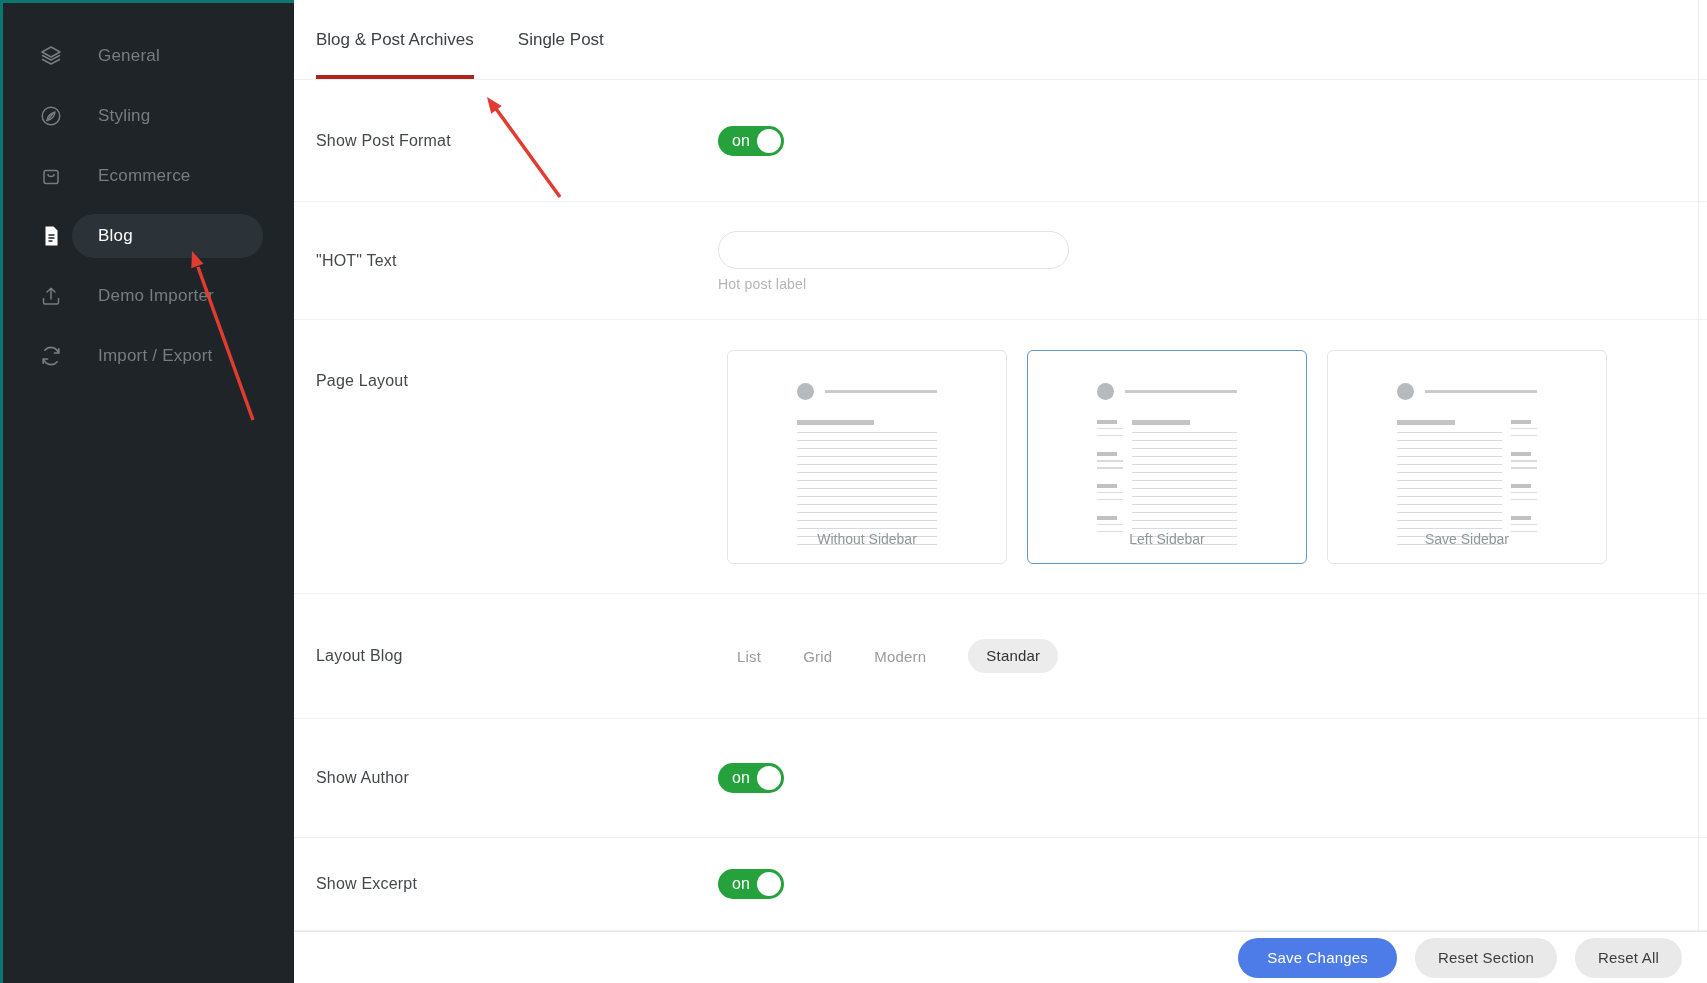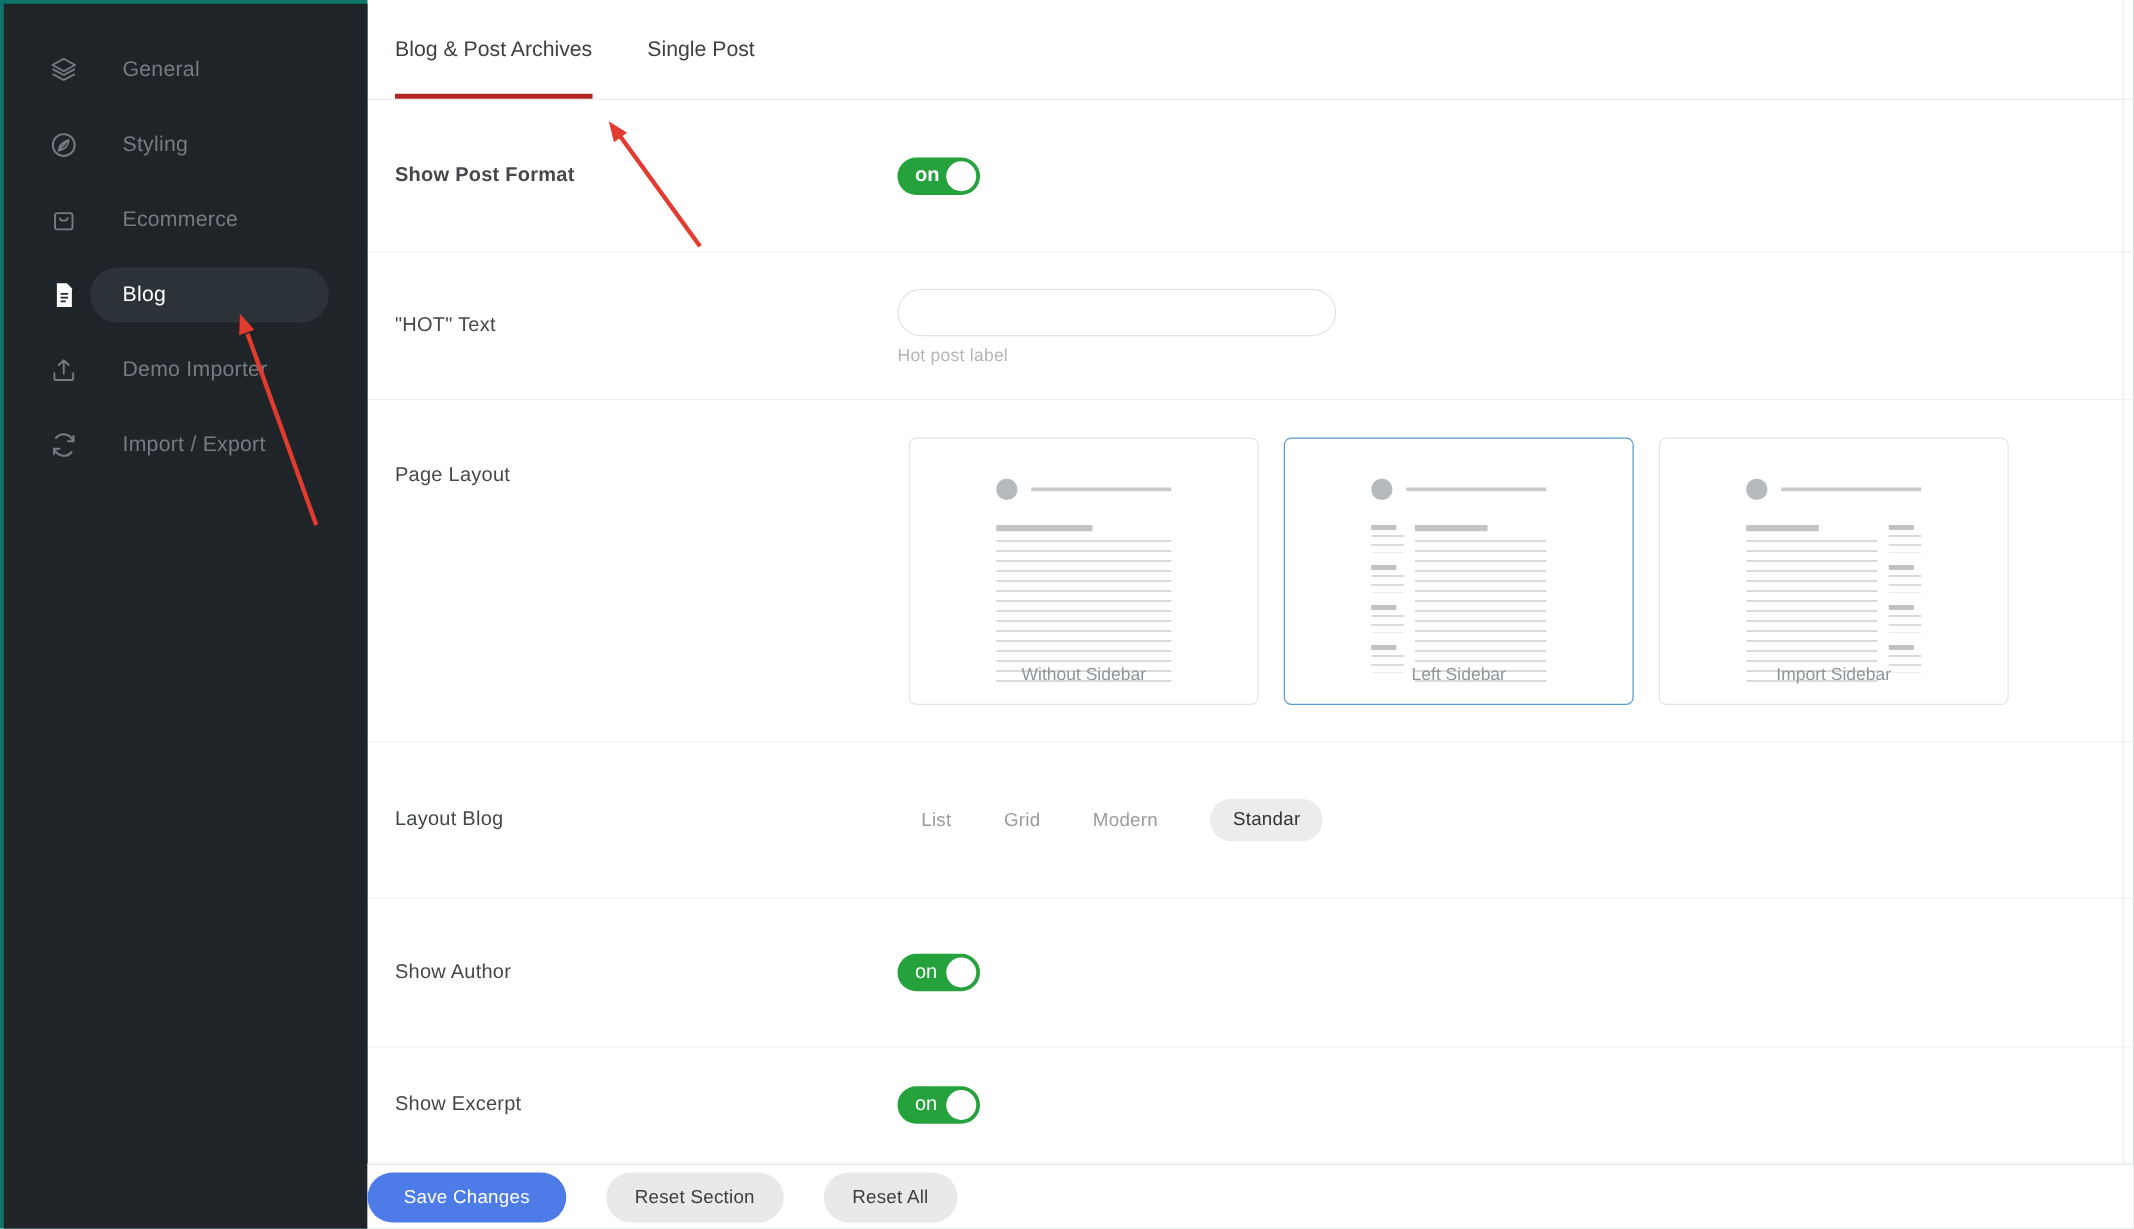--- a/index.html
+++ b/index.html
@@ -23,21 +23,21 @@
 
   .tabs { height:80px; border-bottom:1px solid #efefef; display:flex; align-items:stretch; padding-left:22px; }
   .tab { position:relative; display:flex; align-items:center; margin-right:44px; font-size:17px; color:#3d4144; cursor:pointer; }
   .tab.active::after { content:""; position:absolute; left:0; right:0; bottom:0; height:4px; background:#b0241f; }
 
   .row { display:flex; border-bottom:1px solid #f1f1f1; padding-left:22px; }
   .row-label { width:402px; flex:none; color:#44484b; font-size:16px; letter-spacing:.2px; }
   .row-control { flex:1; min-width:0; }
   .v-center { display:flex; align-items:center; }
 
-  .row-toggle { height:122px; align-items:center;font-weight:bold; }
+  .row-toggle { height:122px; align-items:center; }
   .row-hot { height:118px; align-items:center; }
   .row-pagelayout { height:274px; }
   .row-layoutblog { height:125px; align-items:center; }
   .row-author { height:119px; align-items:center; }
   .row-excerpt { height:93px; align-items:center; }
 
   
   .toggle { position:relative; width:66px; height:30px; border-radius:15px; background:#26a23d; cursor:pointer; flex:none; }
   .toggle .t-label { position:absolute; left:14px; top:50%; transform:translateY(-50%); color:#fff; font-size:16px; }
   .toggle .knob { position:absolute; right:3px; top:3px; width:24px; height:24px; border-radius:50%; background:#fff; }
@@ -66,21 +66,21 @@
   .sb-group { margin-bottom:10px; }
   .sb-bar { width:20px; height:4px; background:#bfc2c4; margin-bottom:4px; }
   .sb-lines { height:14px; background:repeating-linear-gradient(to bottom,#d9dadc 0,#d9dadc 1.5px,transparent 1.5px,transparent 7px); }
 
   
   .lb-options { display:flex; align-items:center; gap:42px; padding-left:19px; }
   .lb-opt { font-size:15px; color:#9b9b9b; cursor:pointer; letter-spacing:.2px; }
   .lb-opt.selected { background:#ececec; color:#333; border-radius:17px; height:34px; line-height:34px; padding:0 18px; }
 
   
-  .footer { position:absolute; left:294px; right:0; bottom:0; height:52px; background:#fff; border-top:1px solid #e9e9e9; display:flex; align-items:center; gap:32px; padding-right:25px; z-index:6; }
+  .footer { position:absolute; left:294px; right:0; bottom:0; height:52px; background:#fff; border-top:1px solid #e9e9e9; display:flex; align-items:center; justify-content:flex-end; gap:18px; padding-right:25px; z-index:6; }
   .btn { height:40px; border:none; border-radius:20px; font-size:15px; font-family:"Liberation Sans",sans-serif; cursor:pointer; letter-spacing:.2px; }
   .btn-save { background:#4d7be8; color:#fff; padding:0 29px; }
   .btn-gray { background:#e9e9e9; color:#3d3d3d; padding:0 23px; }
 
   
   .arrows { position:absolute; inset:0; z-index:10; pointer-events:none; }
 </style>
 </head>
 <body>
 
@@ -275,21 +275,21 @@
                       <div class="sb-bar"></div>
                       <div class="sb-lines"></div>
                     </div>
                   <div class="sb-group">
                       <div class="sb-bar"></div>
                       <div class="sb-lines"></div>
                     </div>
                 </div>
               </div>
             </div>
-            <div class="card-caption">Import Sidebar</div>
+            <div class="card-caption">Save Sidebar</div>
           </div>
 
         </div>
       </div>
     </section>
 
     <section class="row row-layoutblog">
       <div class="row-label">Layout Blog</div>
       <div class="row-control v-center">
         <div class="lb-options">

